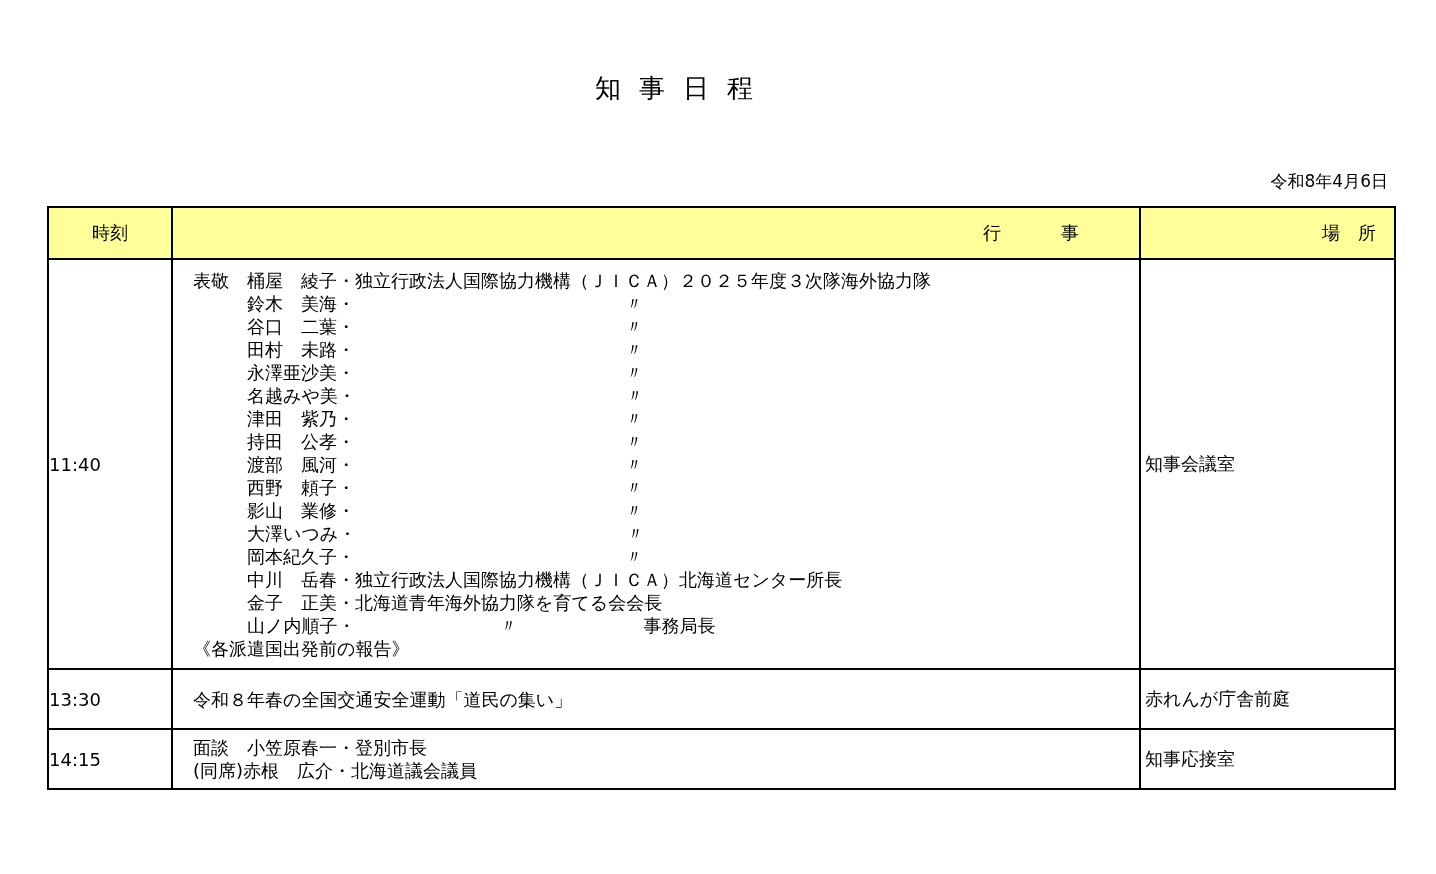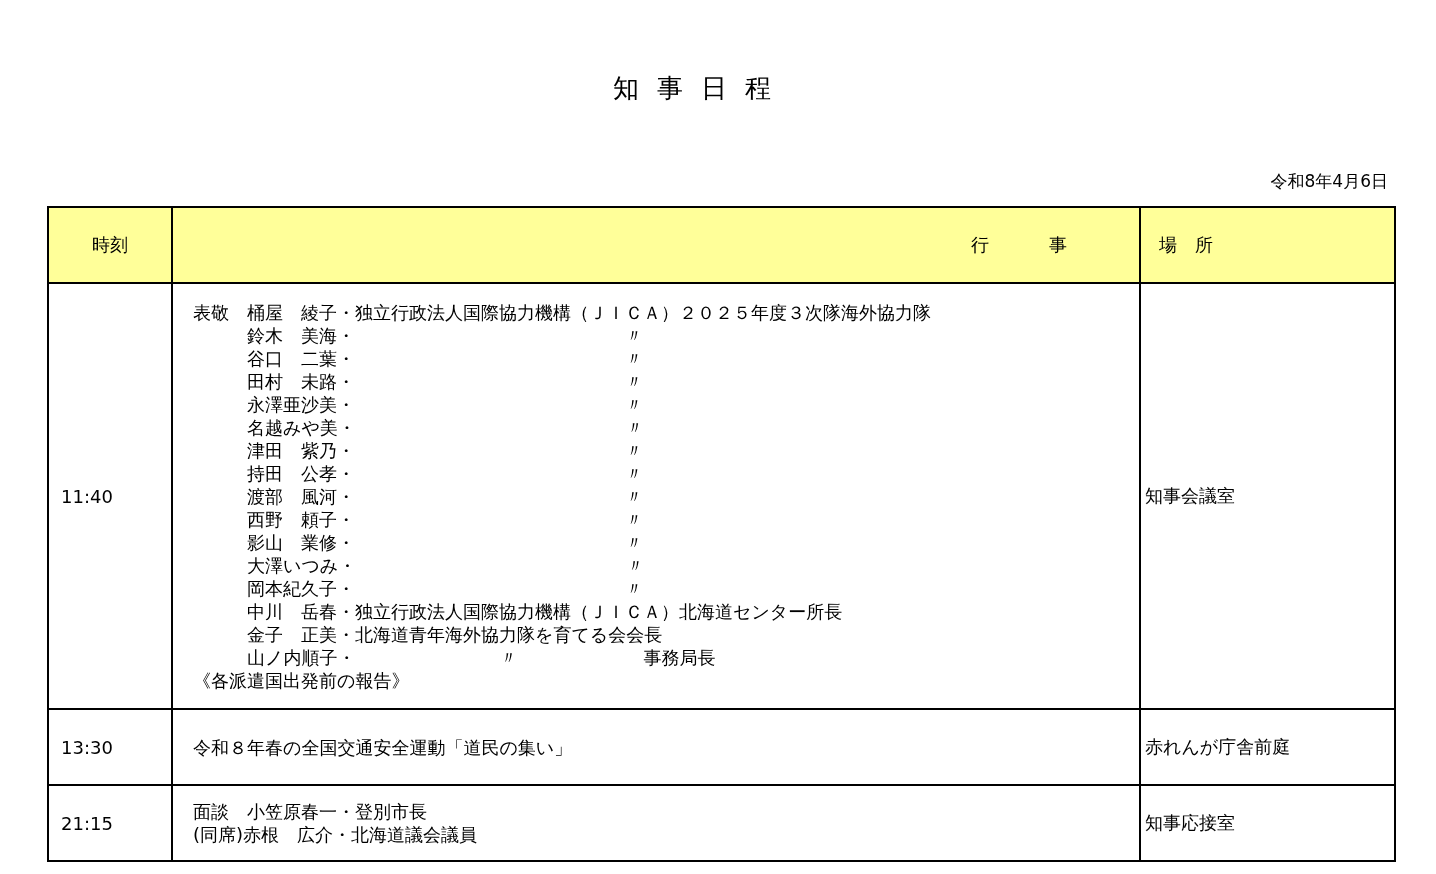--- a/index.html
+++ b/index.html
@@ -16,55 +16,54 @@
       overflow: hidden;
     }
     .title {
       position: absolute;
       top: 70px;
       left: 0;
       width: 1366px;
       text-align: center;
       font-size: 26px;
       letter-spacing: 18px;
-      padding-left: 18px;
       line-height: 36px;
     }
     .date {
       position: absolute;
       top: 170px;
       right: 48px;
       font-size: 17px;
       line-height: 22px;
     }
     table.sched {
       position: absolute;
       top: 206px;
       left: 47px;
       width: 1347px;
       border-collapse: collapse;
       table-layout: fixed;
     }
     table.sched td, table.sched th {
       border: 2px solid #000;
-      padding: 12px;
+      padding: 0;
       vertical-align: middle;
       font-weight: normal;
     }
     table.sched thead th {
       background: #ffff99;
       height: 50px;
       font-size: 18px;
     }
     col.c-time { width: 124px; }
     col.c-event { width: 968px; }
     col.c-place { width: 255px; }
     .th-time { text-align: center; }
     .th-event { text-align: right; letter-spacing: 60px; padding-left: 60px !important; }
-    .th-place { text-align: left; letter-spacing: 18px; padding-left: 18px !important; }
+    .th-place { text-align: right; letter-spacing: 18px; padding-left: 18px !important; }
     td.time {
       text-align: left;
       font-size: 18px;
       padding-right: 2px !important;
     }
     td.place {
       font-size: 18px;
       padding-left: 4px !important;
       margin-left: 36px;
     }
@@ -127,21 +126,21 @@
       <td class="place">知事会議室</td>
     </tr>
     <tr class="row3">
       <td class="time">13:30</td>
       <td class="event">
         <div class="line">令和８年春の全国交通安全運動「道民の集い」</div>
       </td>
       <td class="place">赤れんが庁舎前庭</td>
     </tr>
     <tr class="row4">
-      <td class="time">21:15</td>
+      <td class="time">14:15</td>
       <td class="event">
         <div class="line">面談　小笠原春一・登別市長</div>
         <div class="line">(同席)赤根　広介・北海道議会議員</div>
       </td>
       <td class="place">知事応接室</td>
     </tr>
   </tbody>
 </table>
 
 </body></html>

